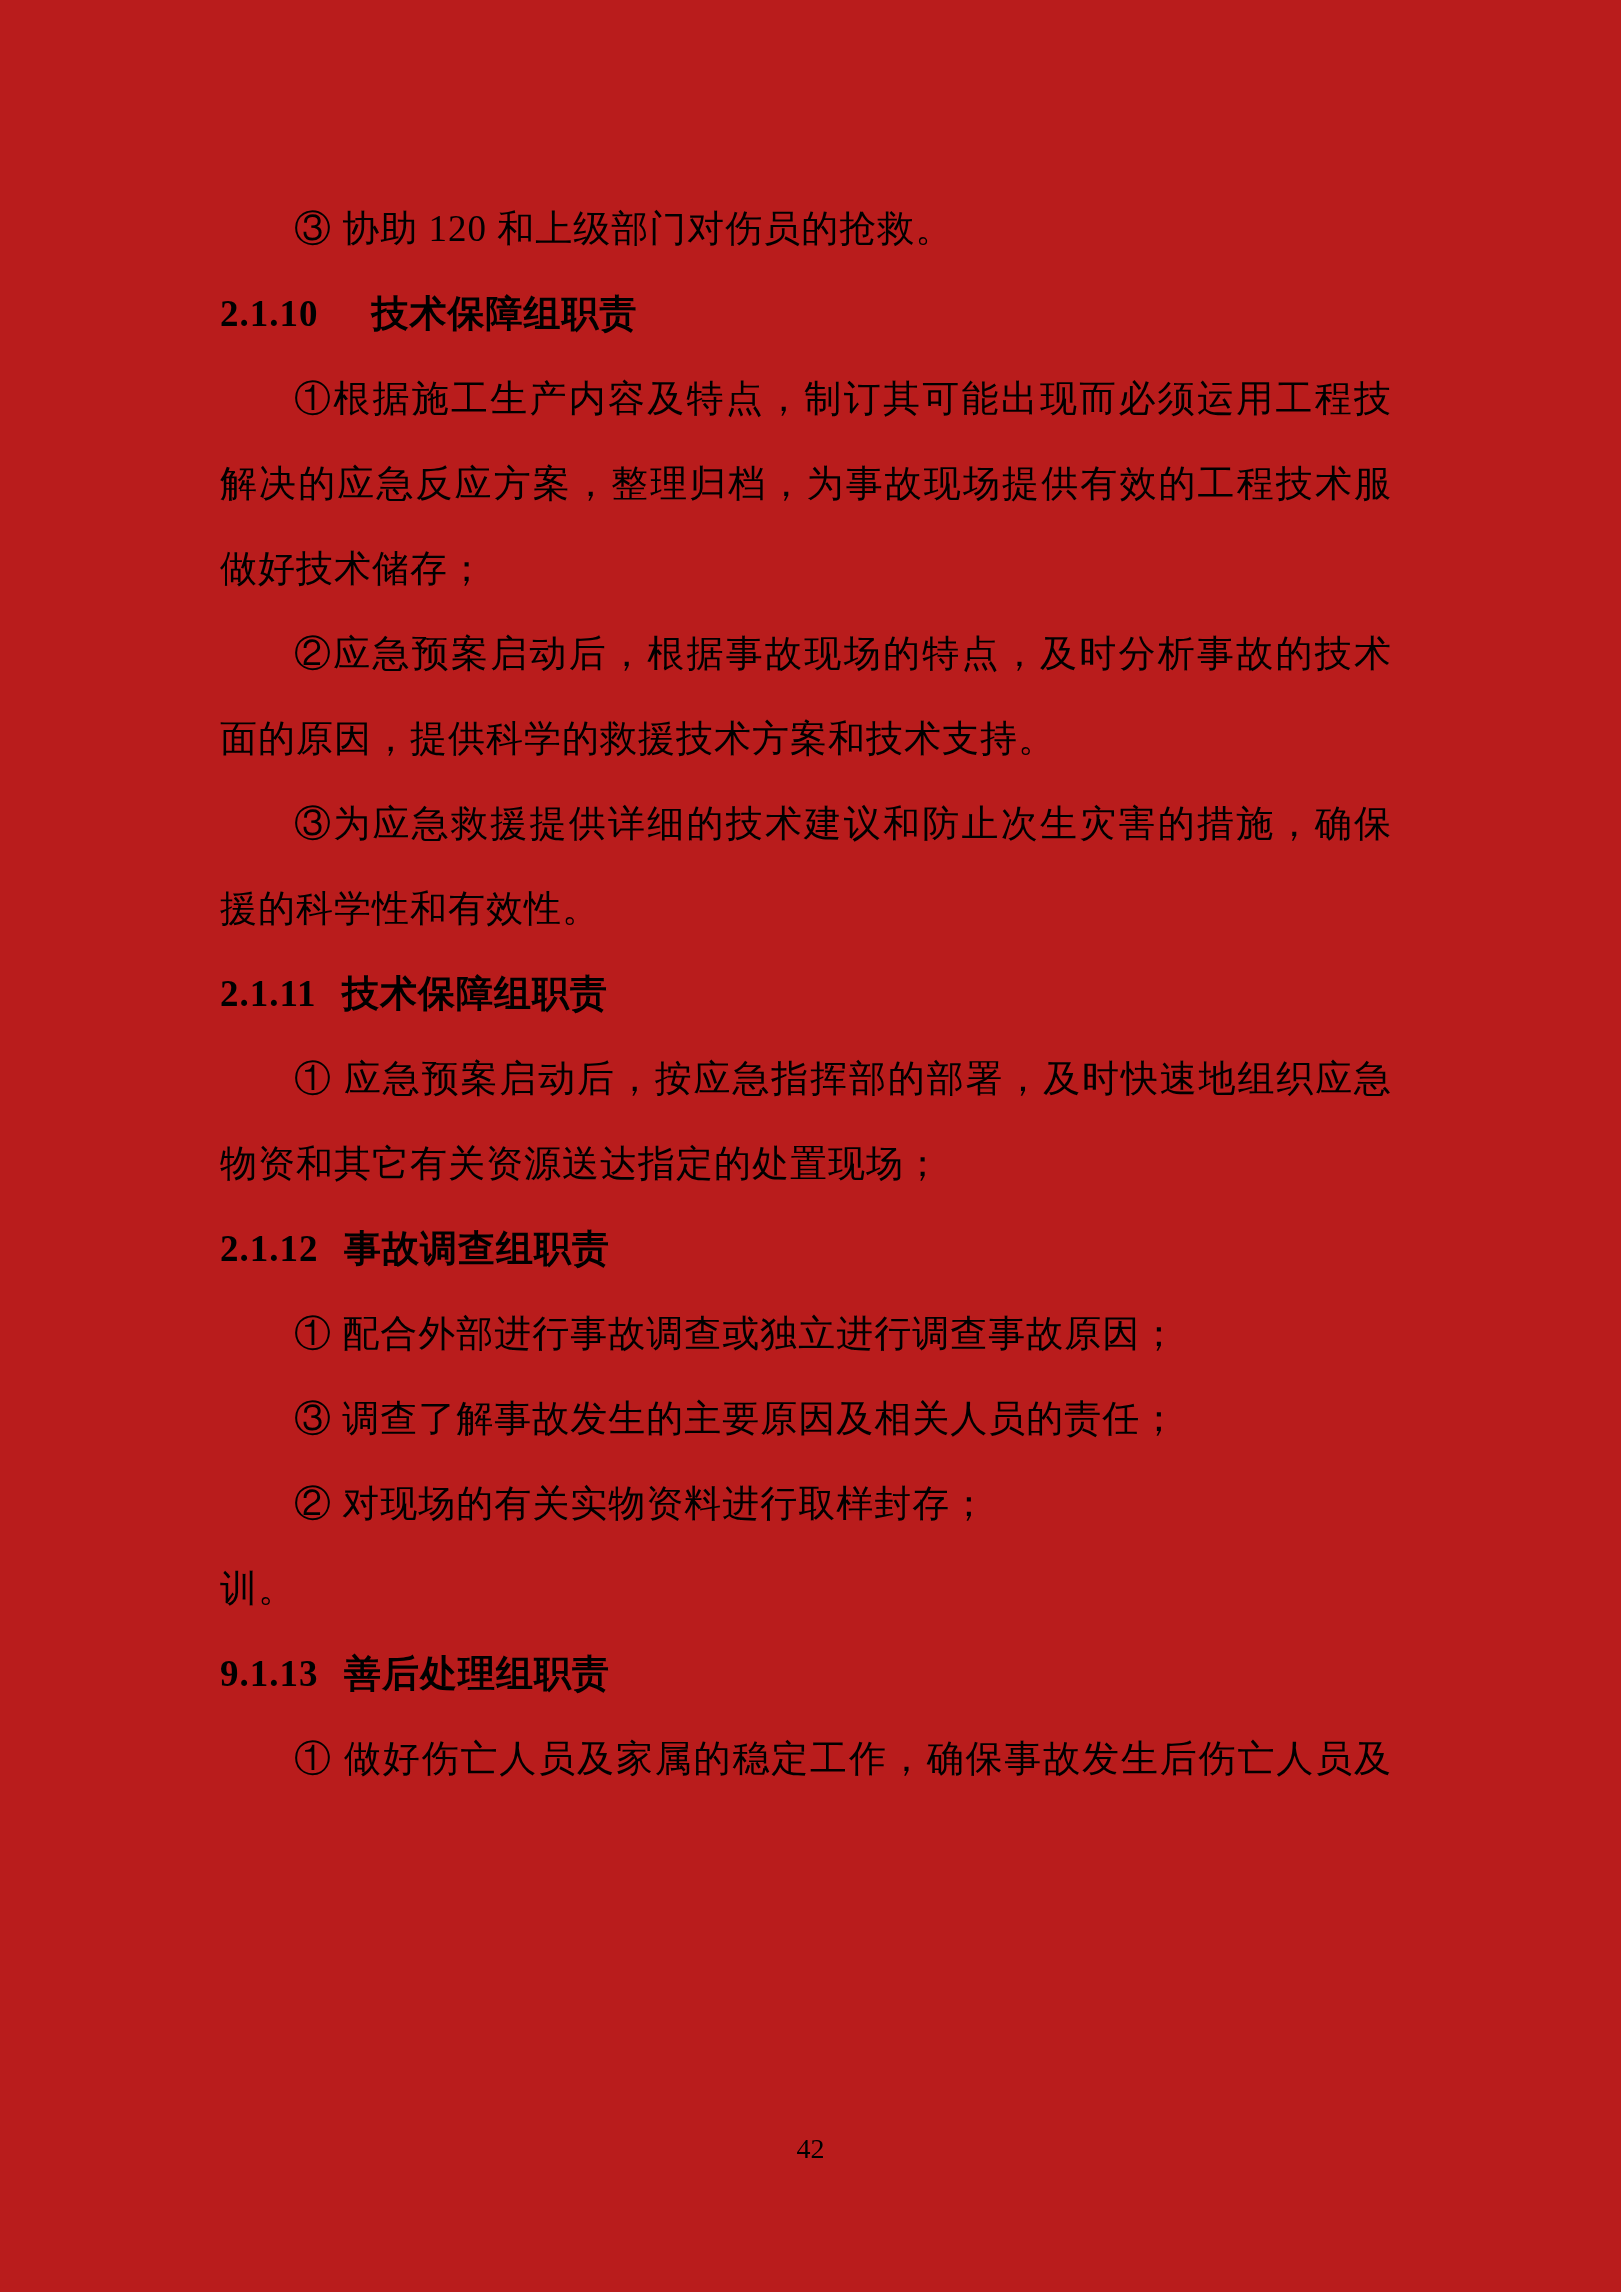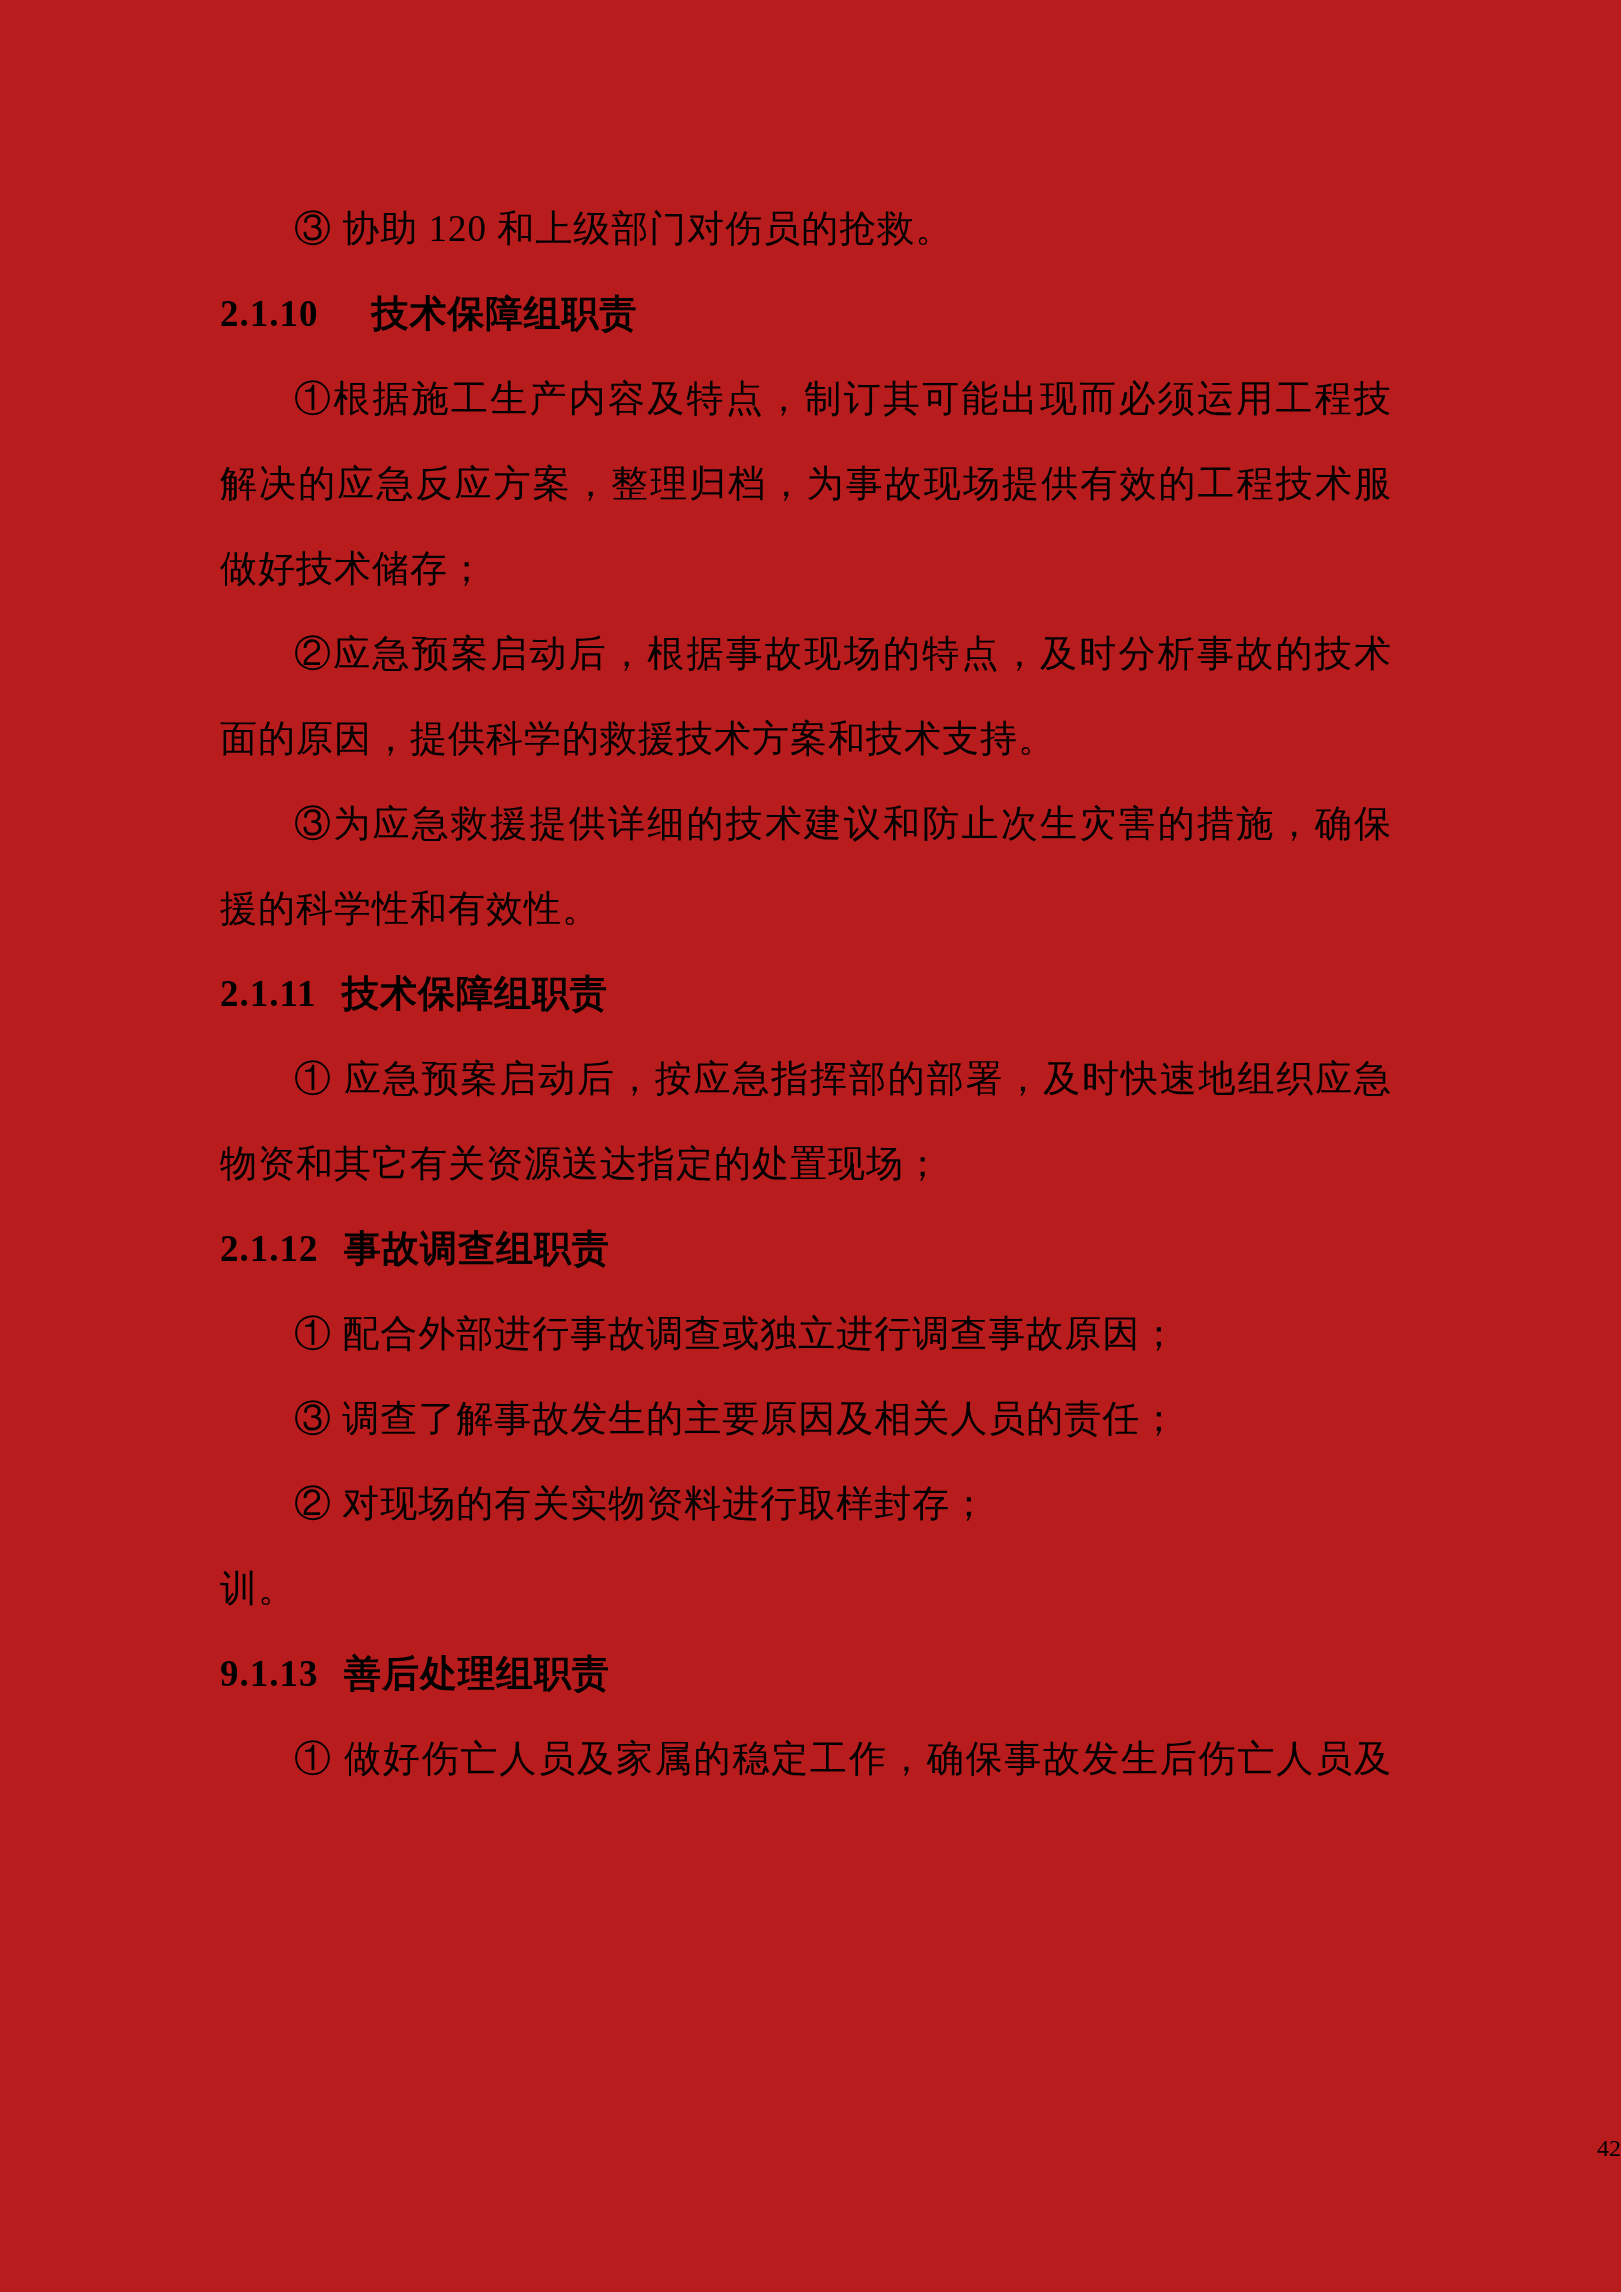--- a/index.html
+++ b/index.html
@@ -42,22 +42,22 @@
     margin-left: 25.5px;
   }
   .htitle.wide { margin-left: 53px; }
   .page-number {
     position: absolute;
     top: 2119px;
     left: 0;
     width: 100%;
     height: 59px;
     line-height: 59px;
-    text-align: right;
-    font-size: 24px;
+    text-align: center;
+    font-size: 28px;
     font-family: "Liberation Serif", "DejaVu Serif", serif;
   }
 </style>
 </head>
 <body>
 
 <div class="page">
   <div class="content">
 
     <div class="line indent">③ 协助 120 和上级部门对伤员的抢救。</div>

